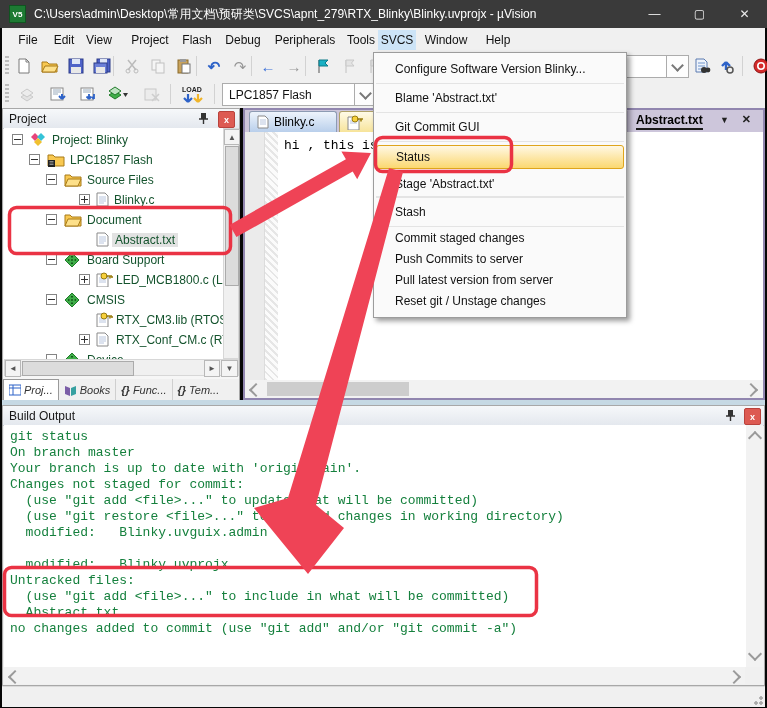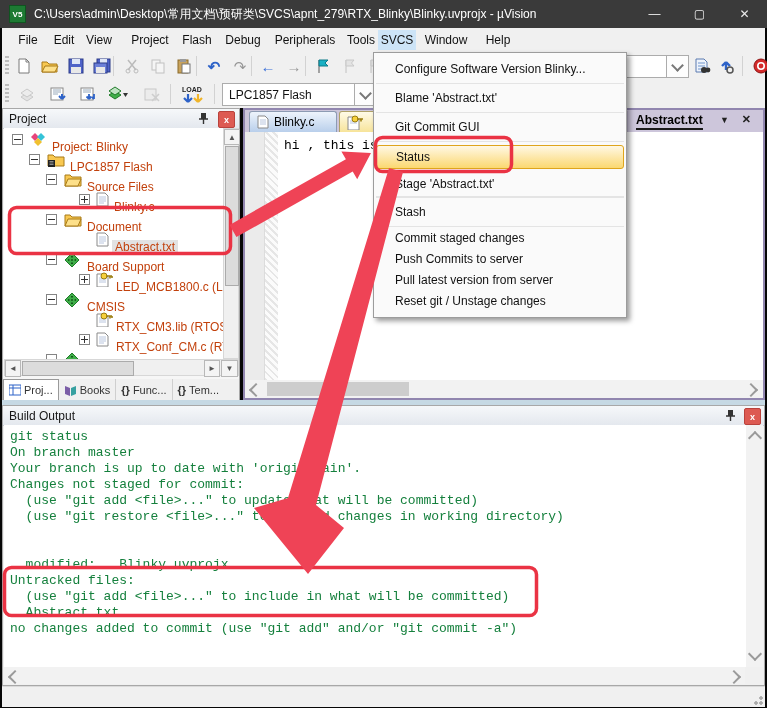--- a/index.html
+++ b/index.html
@@ -28,28 +28,28 @@
   .phead{position:absolute;left:0;top:0;right:0;height:19px;background:linear-gradient(#f6f8fa,#e4e8ee);border-bottom:1px solid #c6ccd4;display:flex;align-items:center;font-size:12px;color:#161616;}
   .phead .t{margin-left:6px;}
   .closebox{position:absolute;width:15px;height:15px;top:2px;background:#dd5a52;border:1px solid #b9423c;border-radius:2px;color:#fff;font-size:9px;font-weight:bold;display:flex;align-items:center;justify-content:center;}
   .projpanel{left:2px;top:108px;width:238px;height:292px;background:#f6f6f6;border:1px solid #a8a8a8;box-sizing:border-box;}
   .tree{position:absolute;left:1px;top:19px;width:219px;height:231px;background:#fff;overflow:hidden;}
   .trow{position:absolute;left:0;width:100%;height:20px;}
   .exp{position:absolute;top:4px;width:11px;height:11px;border:1px solid #848484;background:#fff;box-sizing:border-box;}
   .exp::before{content:"";position:absolute;left:1px;right:1px;top:4px;height:1px;background:#333;}
   .exp.plus::after{content:"";position:absolute;top:1px;bottom:1px;left:4px;width:1px;background:#333;}
   .ticon{position:absolute;top:2px;}
-  .tlabel{position:absolute;top:10px;font-size:12px;color:#c2410c;white-space:nowrap;}
+  .tlabel{position:absolute;top:3px;font-size:12px;color:#14532d;white-space:nowrap;}
   .tlabel.sel{background:#e2e2e2;padding:0 3px;}
   
   .csb{background:#f0f0f0;border:1px solid #d7d7d7;box-sizing:border-box;}
   .csbtn{position:absolute;background:#f4f4f4;border:1px solid #b8b8b8;color:#555;font-size:8px;display:flex;align-items:center;justify-content:center;box-sizing:border-box;}
   .cthumb{position:absolute;background:#dcdcdc;border:1px solid #ababab;box-sizing:border-box;}
   .ptabs{position:absolute;left:0px;top:270px;width:236px;height:21px;background:#f0f0f0;display:flex;font-size:11px;color:#333;}
-  .ptab{display:flex;align-items:center;padding:0 5px;border-right:1px solid #cfcfcf;}
+  .ptab{display:flex;align-items:center;padding:0 5px;border-right:1px solid #cfcfcf;font-style:italic;}
   .ptab.sel{background:#fff;border:1px solid #9a9a9a;border-bottom:none;}
   .pticon{margin-right:3px;display:flex;}
   
   .editor{left:243px;top:108px;width:522px;height:292px;background:#cdc6db;border:2px solid #9186af;box-sizing:border-box;}
   .tabbar{position:absolute;left:0;top:0;right:0;height:22px;background:#cdc6db;}
   .etab{position:absolute;top:1px;height:21px;display:flex;align-items:center;font-size:12px;color:#000;border:1px solid #8d9bb3;border-bottom:none;border-radius:3px 3px 0 0;padding:0 7px;box-sizing:border-box;}
   .etab.blue{background:linear-gradient(#eef4fc,#b9cfeb);}
   .etab.yellow{background:linear-gradient(#fffbe8,#f7e49a);border-color:#b0a268;}
   .acttab{position:absolute;top:1px;height:21px;display:flex;align-items:center;font-size:12px;font-weight:bold;color:#000;border-left:1px solid #b9b2c9;padding:0 8px;}
   .acttab .ul{border-bottom:2px solid #1a1a1a;padding-bottom:1px;}
@@ -515,20 +515,21 @@
           </svg></span>
       <div class="closebox" style="right:3px">x</div>
     </div>
     <div class="bcontent">
       <div class="bline" style="top:4px">git status</div>
       <div class="bline" style="top:20px">On branch master</div>
       <div class="bline" style="top:36px">Your branch is up to date with 'origin/main'.</div>
       <div class="bline" style="top:52px">Changes not staged for commit:</div>
       <div class="bline" style="top:68px">  (use "git add &lt;file&gt;..." to update what will be committed)</div>
       <div class="bline" style="top:84px">  (use "git restore &lt;file&gt;..." to discard changes in working directory)</div>
+      <div class="bline" style="top:100px">  modified:   Blinky.uvguix.admin</div>
       <div class="bline" style="top:132px">  modified:   Blinky.uvprojx</div>
       <div class="bline" style="top:148px">Untracked files:</div>
       <div class="bline" style="top:164px">  (use "git add &lt;file&gt;..." to include in what will be committed)</div>
       <div class="bline" style="top:180px">  Abstract.txt</div>
       <div class="bline" style="top:196px">no changes added to commit (use "git add" and/or "git commit -a")</div>
     </div>
 
     <div class="fsb" style="right:1px;top:19px;width:17px;height:242px">
       <div class="fch" style="left:4px;top:8px;transform:rotate(-135deg)"></div>
       <div class="fch" style="left:4px;bottom:8px;transform:rotate(45deg)"></div>

